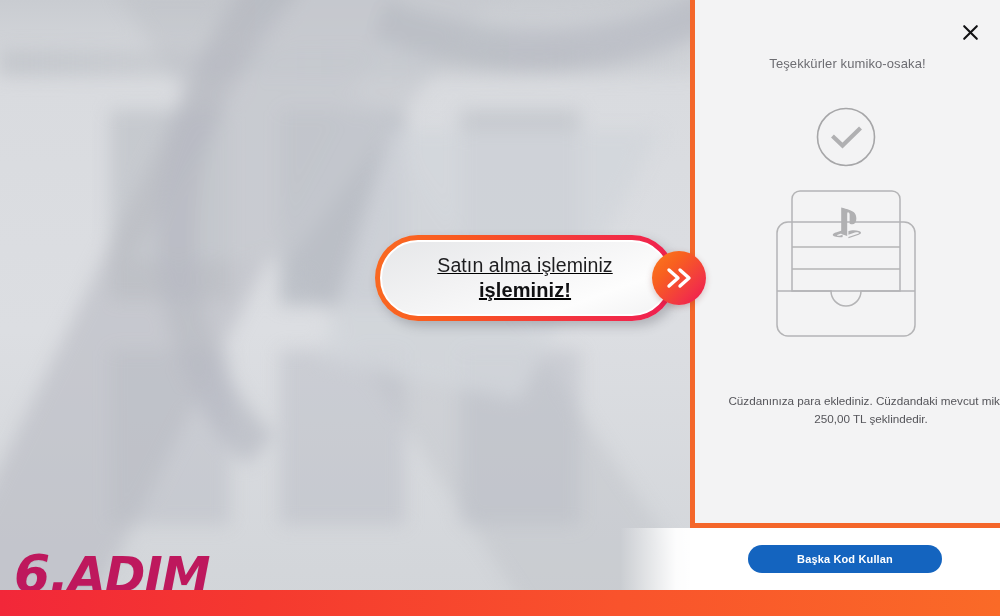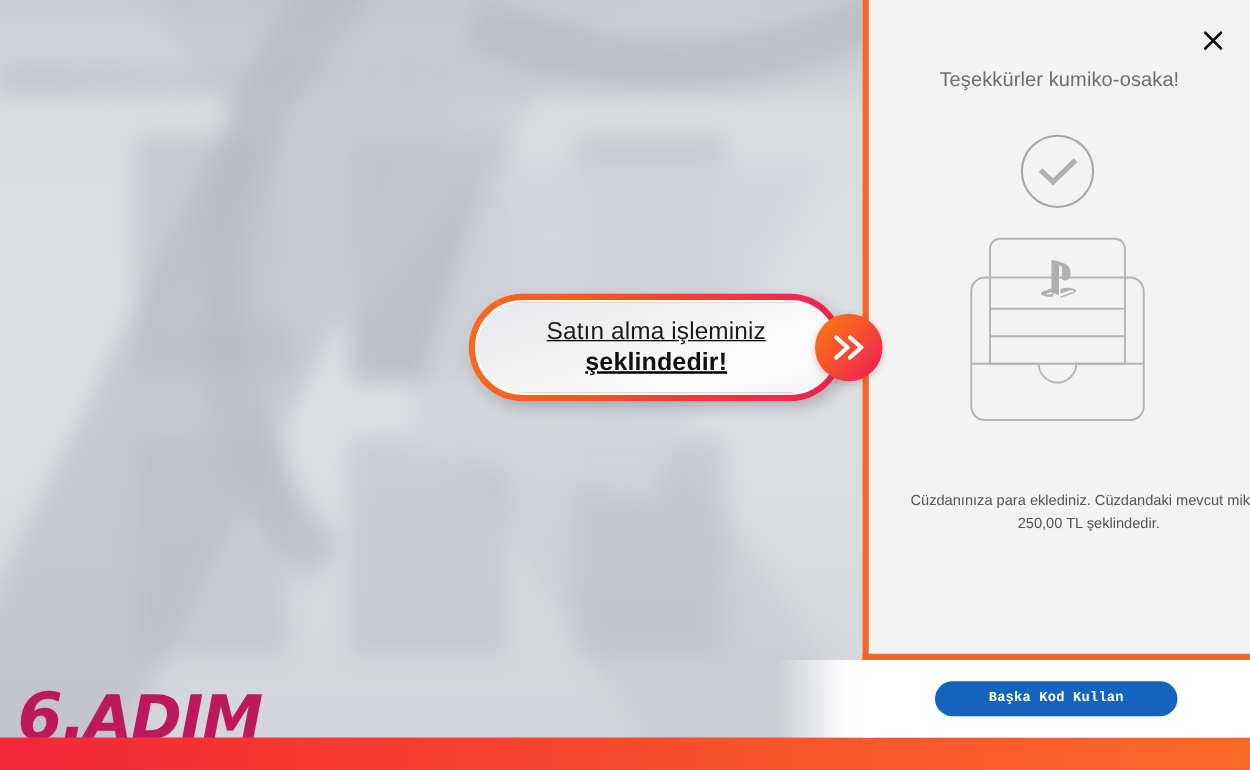--- a/index.html
+++ b/index.html
@@ -155,21 +155,21 @@
     justify-content: center;
     cursor: pointer;
   }
   .close-btn svg { display: block; }
 
   .panel-greeting {
     position: absolute;
     left: 0; top: 56px;
     width: 100%;
     text-align: center;
-    font-size: 16px;
+    font-size: 13px;
     color: #6d6d72;
     letter-spacing: .1px;
   }
 
   .check-circle {
     position: absolute;
     left: 50%;
     transform: translateX(-50%);
     margin-left: -2px;
     top: 107px;
@@ -205,21 +205,21 @@
     align-items: center;
     justify-content: center;
   }
   .primary-btn {
     width: 194px;
     height: 28px;
     border: none;
     border-radius: 14px;
     background: #1464bf;
     color: #ffffff;
-    font-family: Liberation Mono, monospace;
+    font-family: Liberation Sans, sans-serif;
     font-size: 11px;
     font-weight: bold;
     letter-spacing: .15px;
     cursor: pointer;
   }
 
   
   .footer-fade {
     position: absolute;
     left: 620px; top: 528px;
@@ -259,21 +259,21 @@
         <g fill="#d2d5da" opacity="0.9">
           <path d="M430 200 L700 200 L560 470 L360 430 Z"></path>
         </g>
       </svg>
     </div>
   </div>
 
   <div class="callout">
     <div class="callout-inner">
       <div class="callout-line1">Satın alma işleminiz</div>
-      <div class="callout-line2">şeklindedir!</div>
+      <div class="callout-line2">işleminiz!</div>
     </div>
   </div>
   <div class="callout-chevron">
     <svg width="30" height="26" viewBox="0 0 30 26" fill="none" stroke="#ffffff" stroke-width="3.4" stroke-linecap="round" stroke-linejoin="round">
       <polyline points="5,5 14,13 5,21"></polyline>
       <polyline points="16,5 25,13 16,21"></polyline>
     </svg>
   </div>
 
   <div class="panel">

